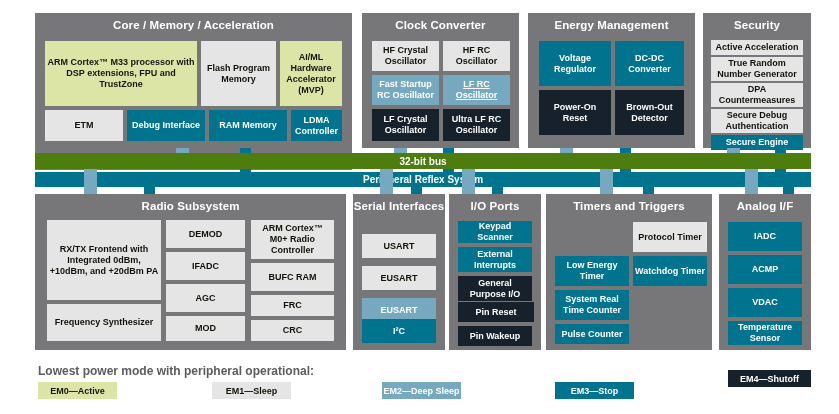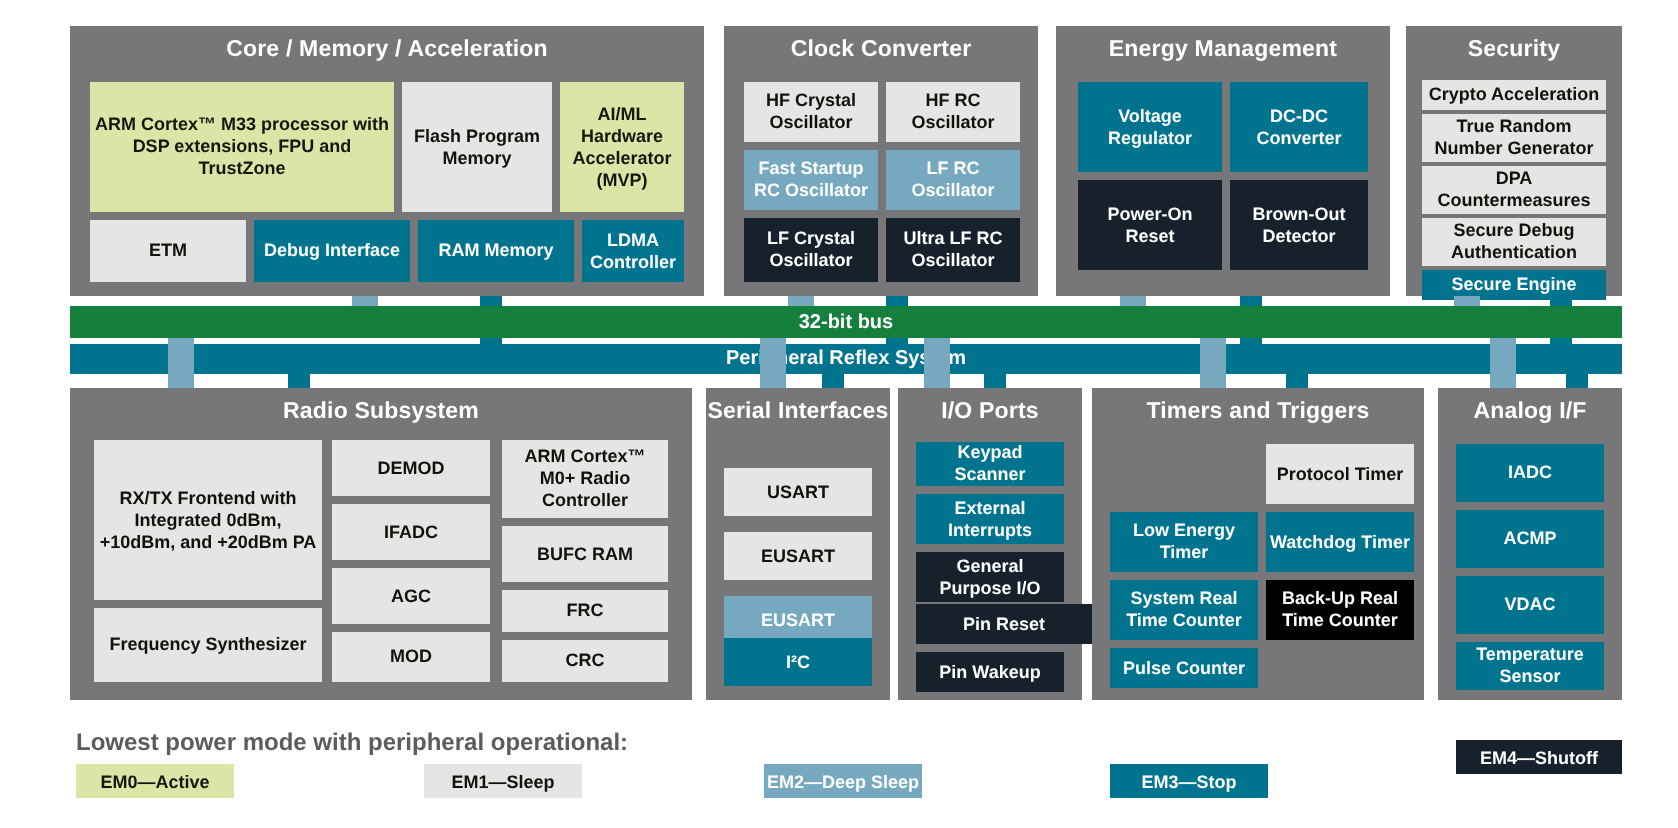--- a/index.html
+++ b/index.html
@@ -62,21 +62,21 @@
 
   .bus {
     position: absolute;
     display: flex;
     align-items: center;
     justify-content: center;
     color: #ffffff;
     font-weight: bold;
     font-size: 10px;
   }
-  .bus-a { background: #15803d; justify-content: center; }
+  .bus-a { background: #4d7c0f; justify-content: center; }
   .bus-b { background: #00748f; }
   .stub { position: absolute; }
   .stub-a { background: #76a9bf; }
   .stub-b { background: #00748f; }
 
   .legend-caption {
     position: absolute;
     color: #5c5c5e;
     font-size: 12px;
     font-weight: bold;
@@ -89,21 +89,21 @@
     font-size: 9px;
     font-weight: bold;
     height: 17px;
   }
 </style>
 </head>
 <body>
 
 <div id="diagram">
 
-  <div class="panel" style="left:35px; top:13px; width:317px; height:135px;">
+  <div class="panel" style="left:35px; top:13px; width:317px; height:157px;">
     <div class="panel-title">Core / Memory / Acceleration</div>
     <div class="blk c-em0" style="left:10px; top:28px; width:152px; height:65px;">
         <span>ARM Cortex™ M33 processor with DSP extensions, FPU and TrustZone</span>
       </div>
     <div class="blk c-em1" style="left:166px; top:28px; width:75px; height:65px;">
         <span>Flash Program Memory</span>
       </div>
     <div class="blk c-em0" style="left:245px; top:28px; width:62px; height:65px;">
         <span>AI/ML Hardware Accelerator (MVP)</span>
       </div>
@@ -125,21 +125,21 @@
     <div class="panel-title">Clock Converter</div>
     <div class="blk c-em1" style="left:10px; top:28px; width:67px; height:30px;">
         <span>HF Crystal Oscillator</span>
       </div>
     <div class="blk c-em1" style="left:81px; top:28px; width:67px; height:30px;">
         <span>HF RC Oscillator</span>
       </div>
     <div class="blk c-em2" style="left:10px; top:62px; width:67px; height:30px;">
         <span>Fast Startup RC Oscillator</span>
       </div>
-    <div class="blk c-em2" style="left:81px; top:62px; width:67px; height:30px;">
+    <div class="blk c-em2" style="left:81px; top:62px; width:67px; height:30px;text-decoration:underline;">
         <span>LF RC Oscillator</span>
       </div>
     <div class="blk c-em4" style="left:81px; top:96px; width:67px; height:32px;">
         <span>Ultra LF RC Oscillator</span>
       </div>
     <div class="blk c-em4" style="left:10px; top:96px; width:67px; height:32px;">
         <span>LF Crystal Oscillator</span>
       </div>
   </div>
 
@@ -155,21 +155,21 @@
         <span>Power-On Reset</span>
       </div>
     <div class="blk c-em4" style="left:87px; top:77px; width:69px; height:45px;">
         <span>Brown-Out Detector</span>
       </div>
   </div>
 
   <div class="panel" style="left:703px; top:13px; width:108px; height:135px;">
     <div class="panel-title">Security</div>
     <div class="blk c-em1" style="left:8px; top:27px; width:92px; height:15px;">
-        <span>Crypto Acceleration</span>
+        <span>Active Acceleration</span>
       </div>
     <div class="blk c-em1" style="left:8px; top:44px; width:92px; height:24px;">
         <span>True Random Number Generator</span>
       </div>
     <div class="blk c-em1" style="left:8px; top:70px; width:92px; height:24px;">
         <span>DPA Countermeasures</span>
       </div>
     <div class="blk c-em1" style="left:8px; top:96px; width:92px; height:24px;">
         <span>Secure Debug Authentication</span>
       </div>
@@ -259,21 +259,21 @@
     <div class="panel-title">I/O Ports</div>
     <div class="blk c-em3" style="left:9px; top:27px; width:74px; height:22px;">
         <span>Keypad Scanner</span>
       </div>
     <div class="blk c-em3" style="left:9px; top:53px; width:74px; height:25px;">
         <span>External Interrupts</span>
       </div>
     <div class="blk c-em4" style="left:9px; top:82px; width:74px; height:25px;">
         <span>General Purpose I/O</span>
       </div>
-    <div class="blk c-em4" style="left:9px; top:108px; width:88px; height:20px;">
+    <div class="blk c-em4" style="left:9px; top:108px; width:76px; height:20px;">
         <span>Pin Reset</span>
       </div>
     <div class="blk c-em4" style="left:9px; top:132px; width:74px; height:20px;">
         <span>Pin Wakeup</span>
       </div>
   </div>
 
   <div class="panel" style="left:546px; top:194px; width:166px; height:156px;">
     <div class="panel-title">Timers and Triggers</div>
     <div class="blk c-em1" style="left:87px; top:28px; width:74px; height:30px;">
@@ -281,23 +281,20 @@
       </div>
     <div class="blk c-em3" style="left:9px; top:62px; width:74px; height:30px;">
         <span>Low Energy Timer</span>
       </div>
     <div class="blk c-em3" style="left:87px; top:62px; width:74px; height:30px;">
         <span>Watchdog Timer</span>
       </div>
     <div class="blk c-em3" style="left:9px; top:96px; width:74px; height:30px;">
         <span>System Real Time Counter</span>
       </div>
-    <div class="blk c-em4b" style="left:87px; top:96px; width:74px; height:30px;">
-        <span>Back-Up Real Time Counter</span>
-      </div>
     <div class="blk c-em3" style="left:9px; top:130px; width:74px; height:20px;">
         <span>Pulse Counter</span>
       </div>
   </div>
 
   <div class="panel" style="left:719px; top:194px; width:92px; height:156px;">
     <div class="panel-title">Analog I/F</div>
     <div class="blk c-em3" style="left:9px; top:28px; width:74px; height:29px;">
         <span>IADC</span>
       </div>

